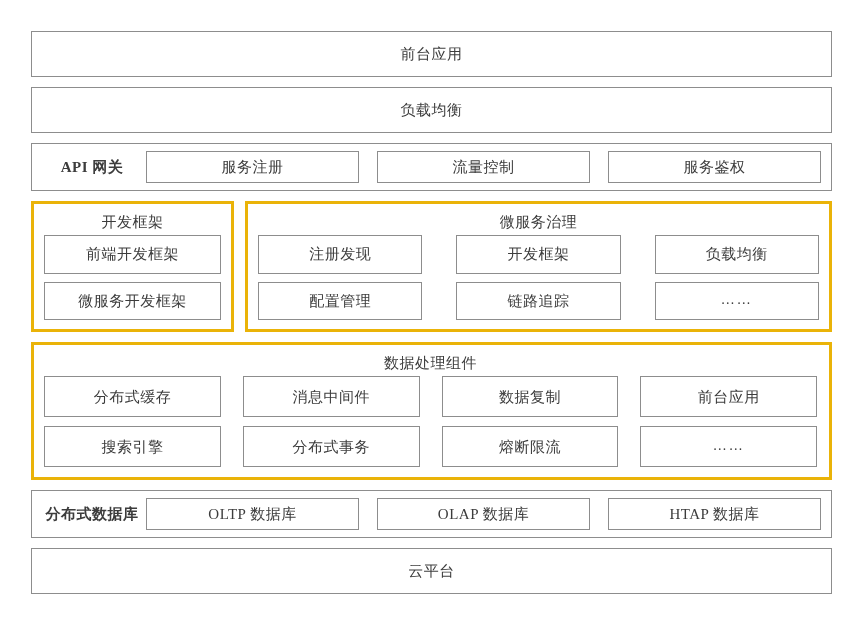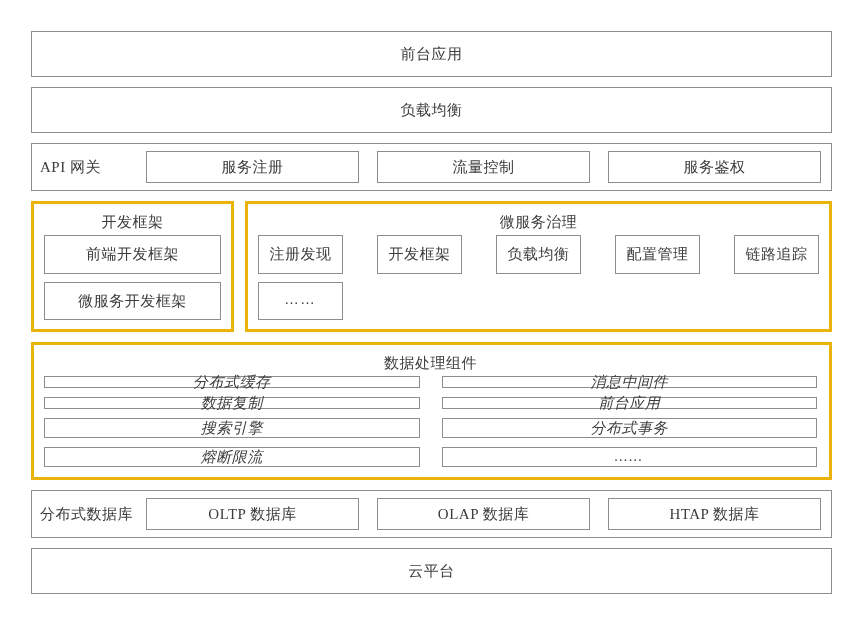--- a/index.html
+++ b/index.html
@@ -52,23 +52,24 @@
     height: 48px;
     flex: none;
     position: relative;
     justify-content: flex-start;
     padding: 0 8px;
     gap: 0;
   }
   .labelrow .rowlabel {
     flex: none;
     width: 104px;
-    text-align: left;
+    text-align: center;
     font-size: 15px;
     letter-spacing: 0.5px;
+    font-weight: bold;
   }
   .labelrow .cells {
     flex: 1 1 auto;
     display: flex;
     align-items: center;
     justify-content: space-between;
     gap: 18px;
     height: 100%;
     padding: 7px 2px;
     box-sizing: border-box;
@@ -118,36 +119,35 @@
   }
   #dev-panel .panel-grid {
     grid-template-columns: 1fr;
     grid-template-rows: 1fr 1fr;
   }
 
   #msa-panel {
     flex: 1 1 auto;
   }
   #msa-panel .panel-grid {
-    grid-template-columns: repeat(5, 1fr);
+    grid-template-columns: repeat(3, 1fr);
     grid-template-rows: 1fr 1fr;
     gap: 8px 34px;
   }
 
   
   #data-panel {
     flex: none;
     height: 138px;
     padding: 5px 12px 10px 10px;
   }
   #data-panel .panel-grid {
-    grid-template-columns: repeat(2, 1fr);
+    grid-template-columns: repeat(4, 1fr);
     grid-template-rows: 1fr 1fr;
     gap: 9px 22px;
-    font-style: italic;
   }
 
   .ellipsis-cell {
     letter-spacing: 2px;
     font-size: 14px;
   }
 </style>
 </head>
 <body>
 

